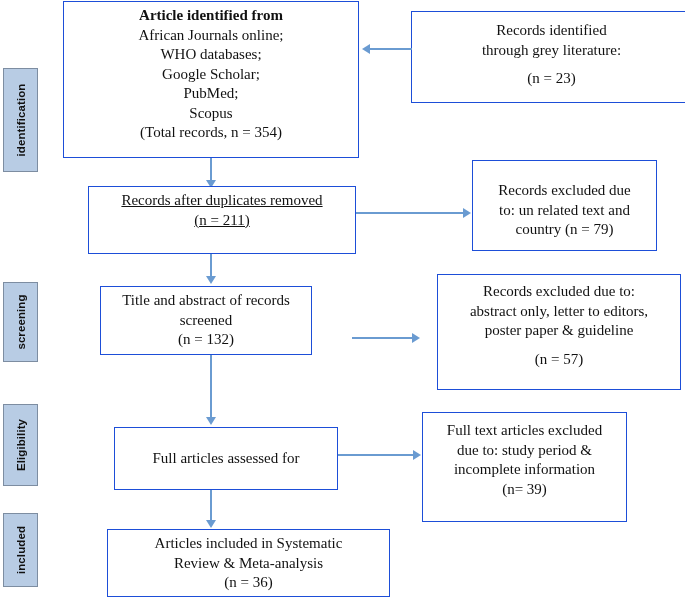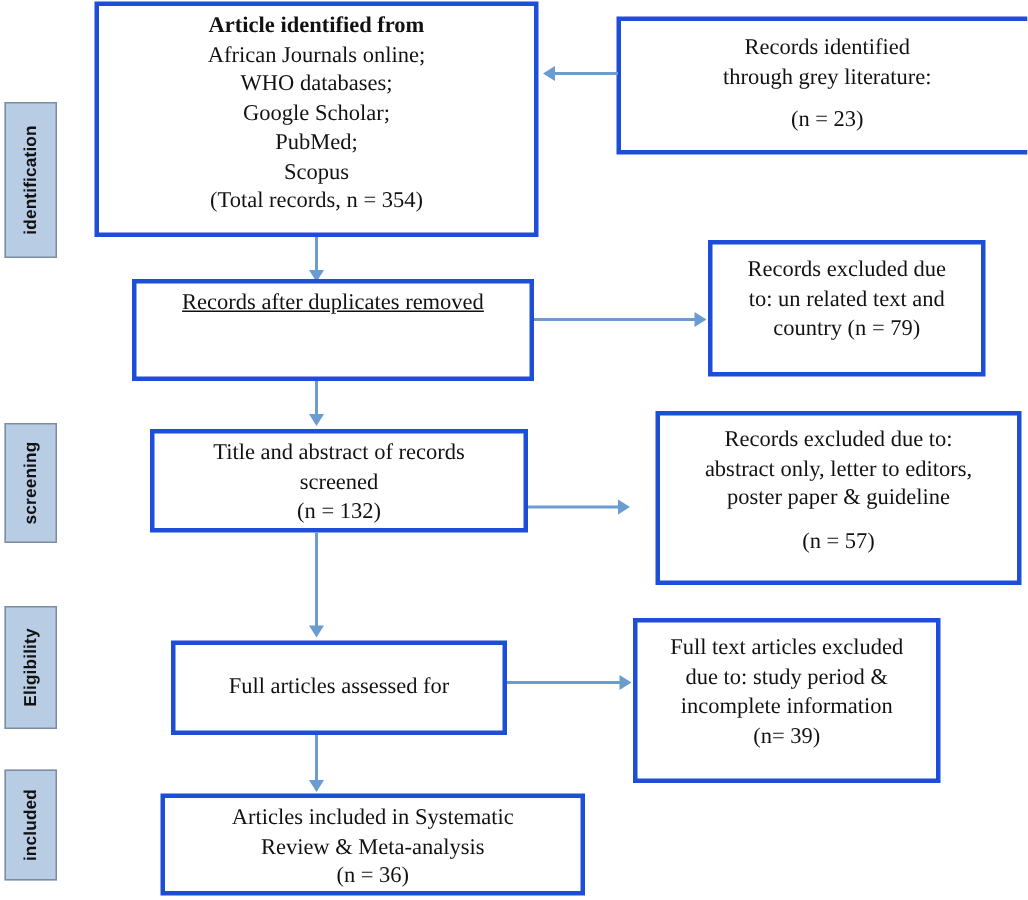--- a/index.html
+++ b/index.html
@@ -32,21 +32,21 @@
     font-family:"Liberation Sans","DejaVu Sans",sans-serif;
     font-weight:bold;
     font-size:11.5px;
     letter-spacing:.1px;
     color:#111111;
   }
   
   .node{
     position:absolute;
     box-sizing:border-box;
-    border:3px solid #1d4ed8;
+    border:1px solid #1d4ed8;
     background:#ffffff;
     padding:4px 6px 3px 6px;
     text-align:center;
     font-size:15px;
     line-height:1.30;
   }
   .node .ln{display:block;white-space:nowrap;}
   .node .ln.b{font-weight:bold;}
   .node .ln.sp{height:.62em;}
   .node.vcenter{display:flex;flex-direction:column;justify-content:center;}
@@ -110,35 +110,36 @@
   </div>
 
   <div class="conn h" style="left:370px;top:48px;width:42px;"></div>
   <div class="arrow left" style="left:362px;top:44px;"></div>
 
   <div class="conn v" style="left:210px;top:158px;height:24px;"></div>
   <div class="arrow down" style="left:206px;top:180px;"></div>
 
   <div class="node" style="left:88px;top:186px;width:268px;height:68px;text-decoration:underline;">
     <span class="ln">Records after duplicates removed</span>
+    <span class="ln">(n = 211)</span>
   </div>
 
-  <div class="node" style="left:472px;top:160px;width:185px;height:91px;padding-top:8px;">
+  <div class="node" style="left:472px;top:160px;width:185px;height:91px;padding-top:20px;">
     <span class="ln">Records excluded due</span>
     <span class="ln">to: un related text and</span>
     <span class="ln">country (n = 79)</span>
   </div>
 
   <div class="conn h" style="left:356px;top:212px;width:108px;"></div>
   <div class="arrow right" style="left:463px;top:208px;"></div>
 
   <div class="conn v" style="left:210px;top:254px;height:24px;"></div>
   <div class="arrow down" style="left:206px;top:276px;"></div>
 
-  <div class="node" style="left:100px;top:286px;width:252px;height:69px;">
+  <div class="node" style="left:100px;top:286px;width:212px;height:69px;">
     <span class="ln">Title and abstract of records</span>
     <span class="ln">screened</span>
     <span class="ln">(n = 132)</span>
   </div>
 
   <div class="node" style="left:437px;top:274px;width:244px;height:116px;padding-top:7px;">
     <span class="ln">Records excluded due to:</span>
     <span class="ln">abstract only, letter to editors,</span>
     <span class="ln">poster paper &amp; guideline</span>
     <span class="ln sp"></span>

